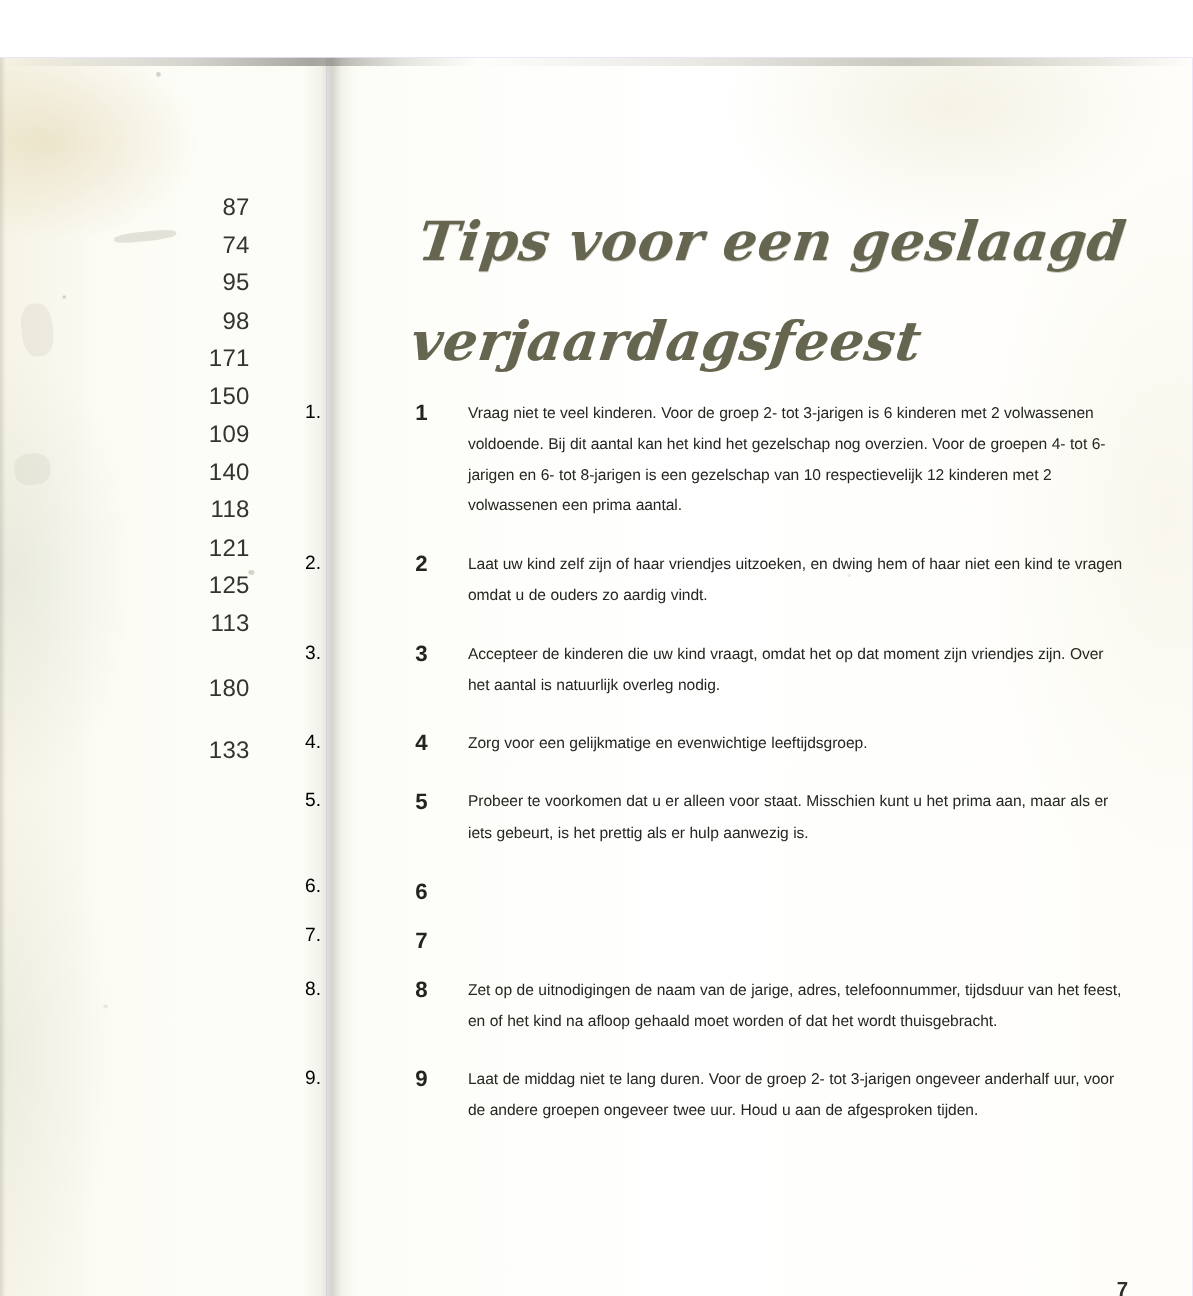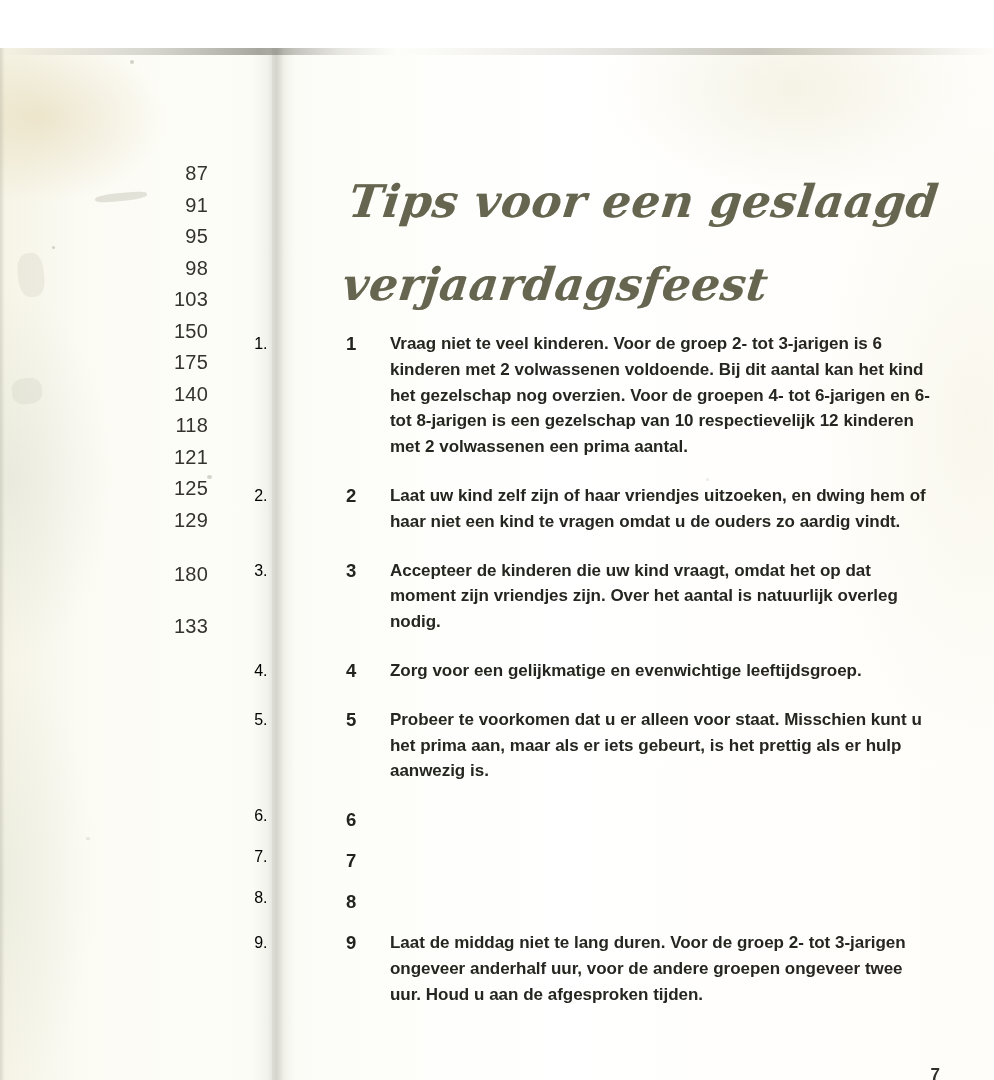--- a/index.html
+++ b/index.html
@@ -139,29 +139,28 @@
   .tip-num {
     position:absolute;
     left:74px; top:0;
     width:22px;
     font-size:18.5px;
     font-weight:700;
     color:#232320;
     line-height:25.8px;
   }
   .tip-text {
-    font-size:17px;
+    font-size:13px;
     line-height:25.8px;
     color:#262621;
     text-align:justify;
     text-justify:inter-word;
     letter-spacing:-0.05px;
     word-spacing:0.2px;
     hyphens:manual;
-    font-weight:bold;
   }
   .tip.short .tip-text { text-align:right; }
 
   .folio {
     position:absolute;
     right:54px; bottom:43px;
     font-size:17px;
     font-weight:700;
     color:#303029;
   }
@@ -179,31 +178,31 @@
   <div class="speck" style="left:130px; top:12px; width:4px; height:4px;"></div>
   <div class="speck" style="left:207px; top:427px; width:5px; height:4px;"></div>
   <div class="speck" style="left:52px; top:198px; width:3px; height:3px;"></div>
   <div class="smudge" style="left:18px; top:205px; width:26px; height:44px; opacity:.5;"></div>
   <div class="smudge" style="left:12px; top:330px; width:30px; height:26px; opacity:.45;"></div>
   <div class="speck" style="left:86px; top:789px; width:4px; height:3px; opacity:.5;"></div>
   <div class="speck" style="left:706px; top:430px; width:3px; height:3px; opacity:.45;"></div>
 
   <div class="toc">
     <span class="num">87</span>
-    <span class="num">91</span>
+    <span class="num">74</span>
     <span class="num">95</span>
     <span class="num">98</span>
-    <span class="num">103</span>
+    <span class="num">171</span>
     <span class="num">150</span>
-    <span class="num">175</span>
+    <span class="num">109</span>
     <span class="num">140</span>
     <span class="num">118</span>
     <span class="num">121</span>
     <span class="num">125</span>
-    <span class="num">129</span>
+    <span class="num">113</span>
     <span class="num gap-a">180</span>
     <span class="num gap-b">133</span>
   </div>
 
   <div class="content">
 
     <h1 class="title">
       <span class="ln ln1">Tips voor een geslaagd</span>
       <span class="ln ln2">verjaardagsfeest</span>
     </h1>
@@ -238,20 +237,21 @@
       <li class="tip">
         <span class="tip-num">6</span>
       </li>
 
       <li class="tip">
         <span class="tip-num">7</span>
       </li>
 
       <li class="tip">
         <span class="tip-num">8</span>
+        <span class="tip-text">Zet op de uitnodigingen de naam van de jarige, adres, telefoonnummer, tijdsduur van het feest, en of het kind na afloop gehaald moet worden of dat het wordt thuisgebracht.</span>
       </li>
 
       <li class="tip">
         <span class="tip-num">9</span>
         <span class="tip-text">Laat de middag niet te lang duren. Voor de groep 2- tot 3-jarigen ongeveer anderhalf uur, voor de andere groepen ongeveer twee uur. Houd u aan de afgesproken tijden.</span>
       </li>
 
     </ol>
 
     <div class="folio">7</div>

